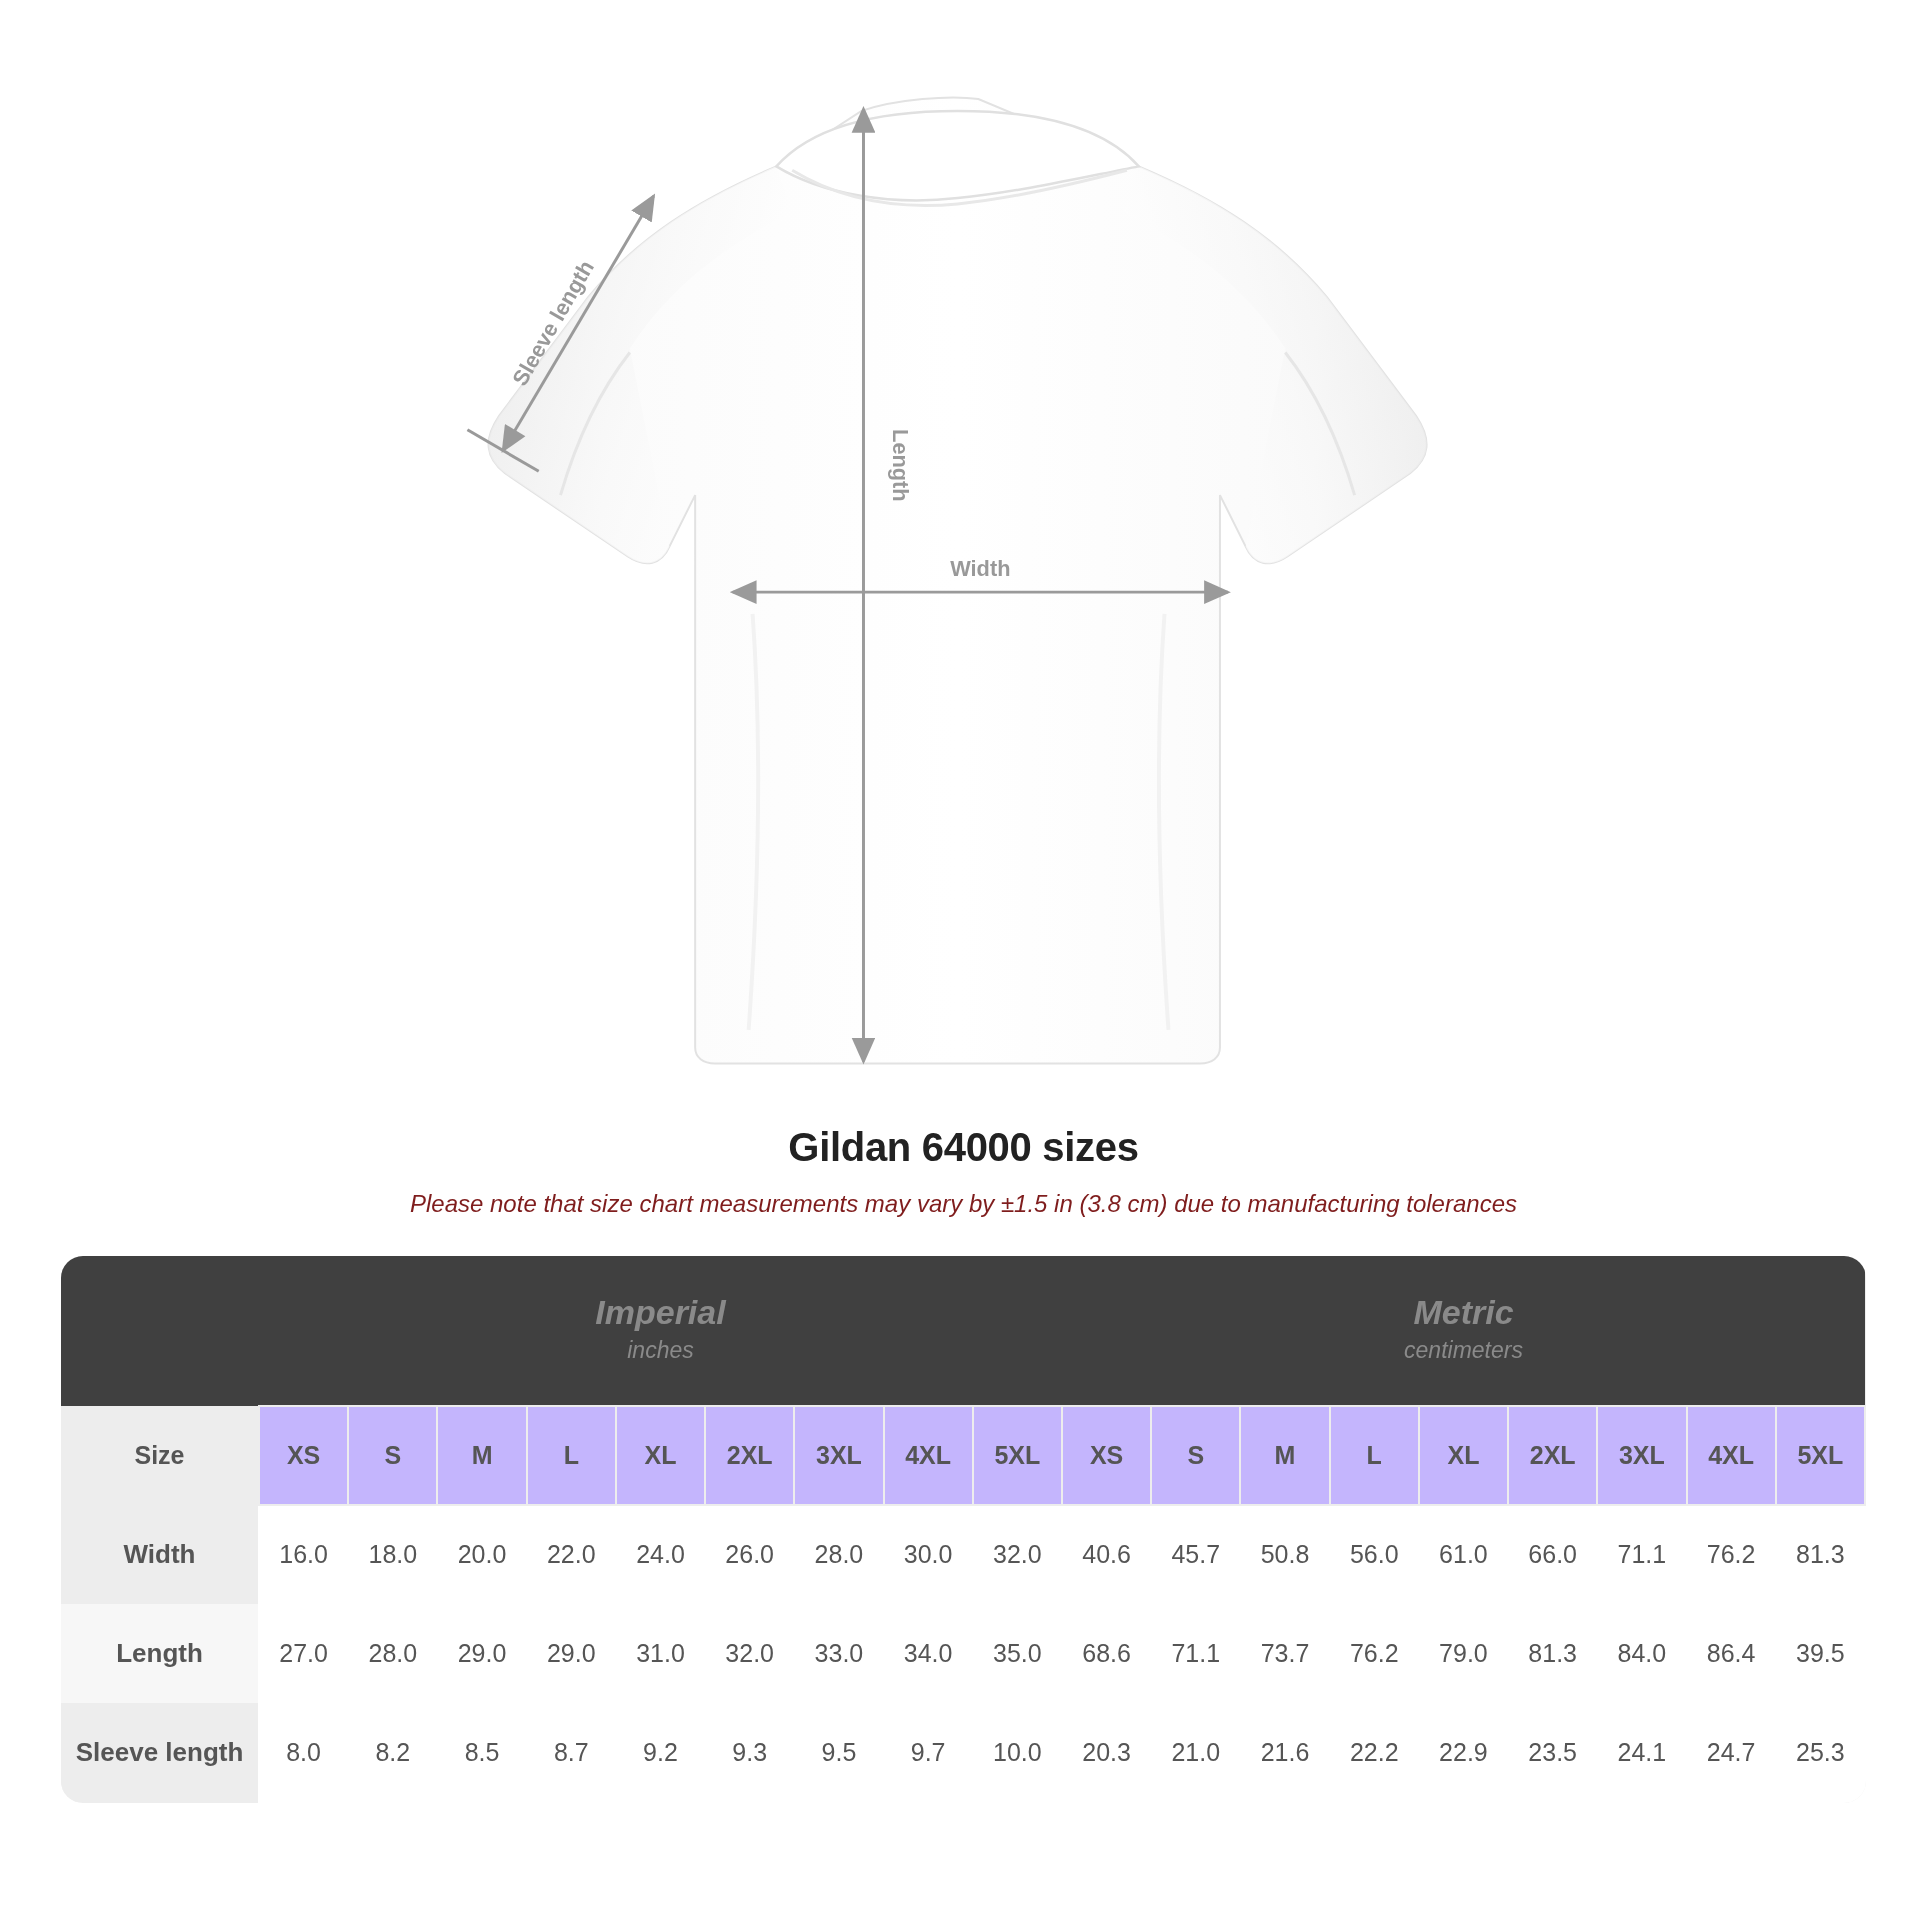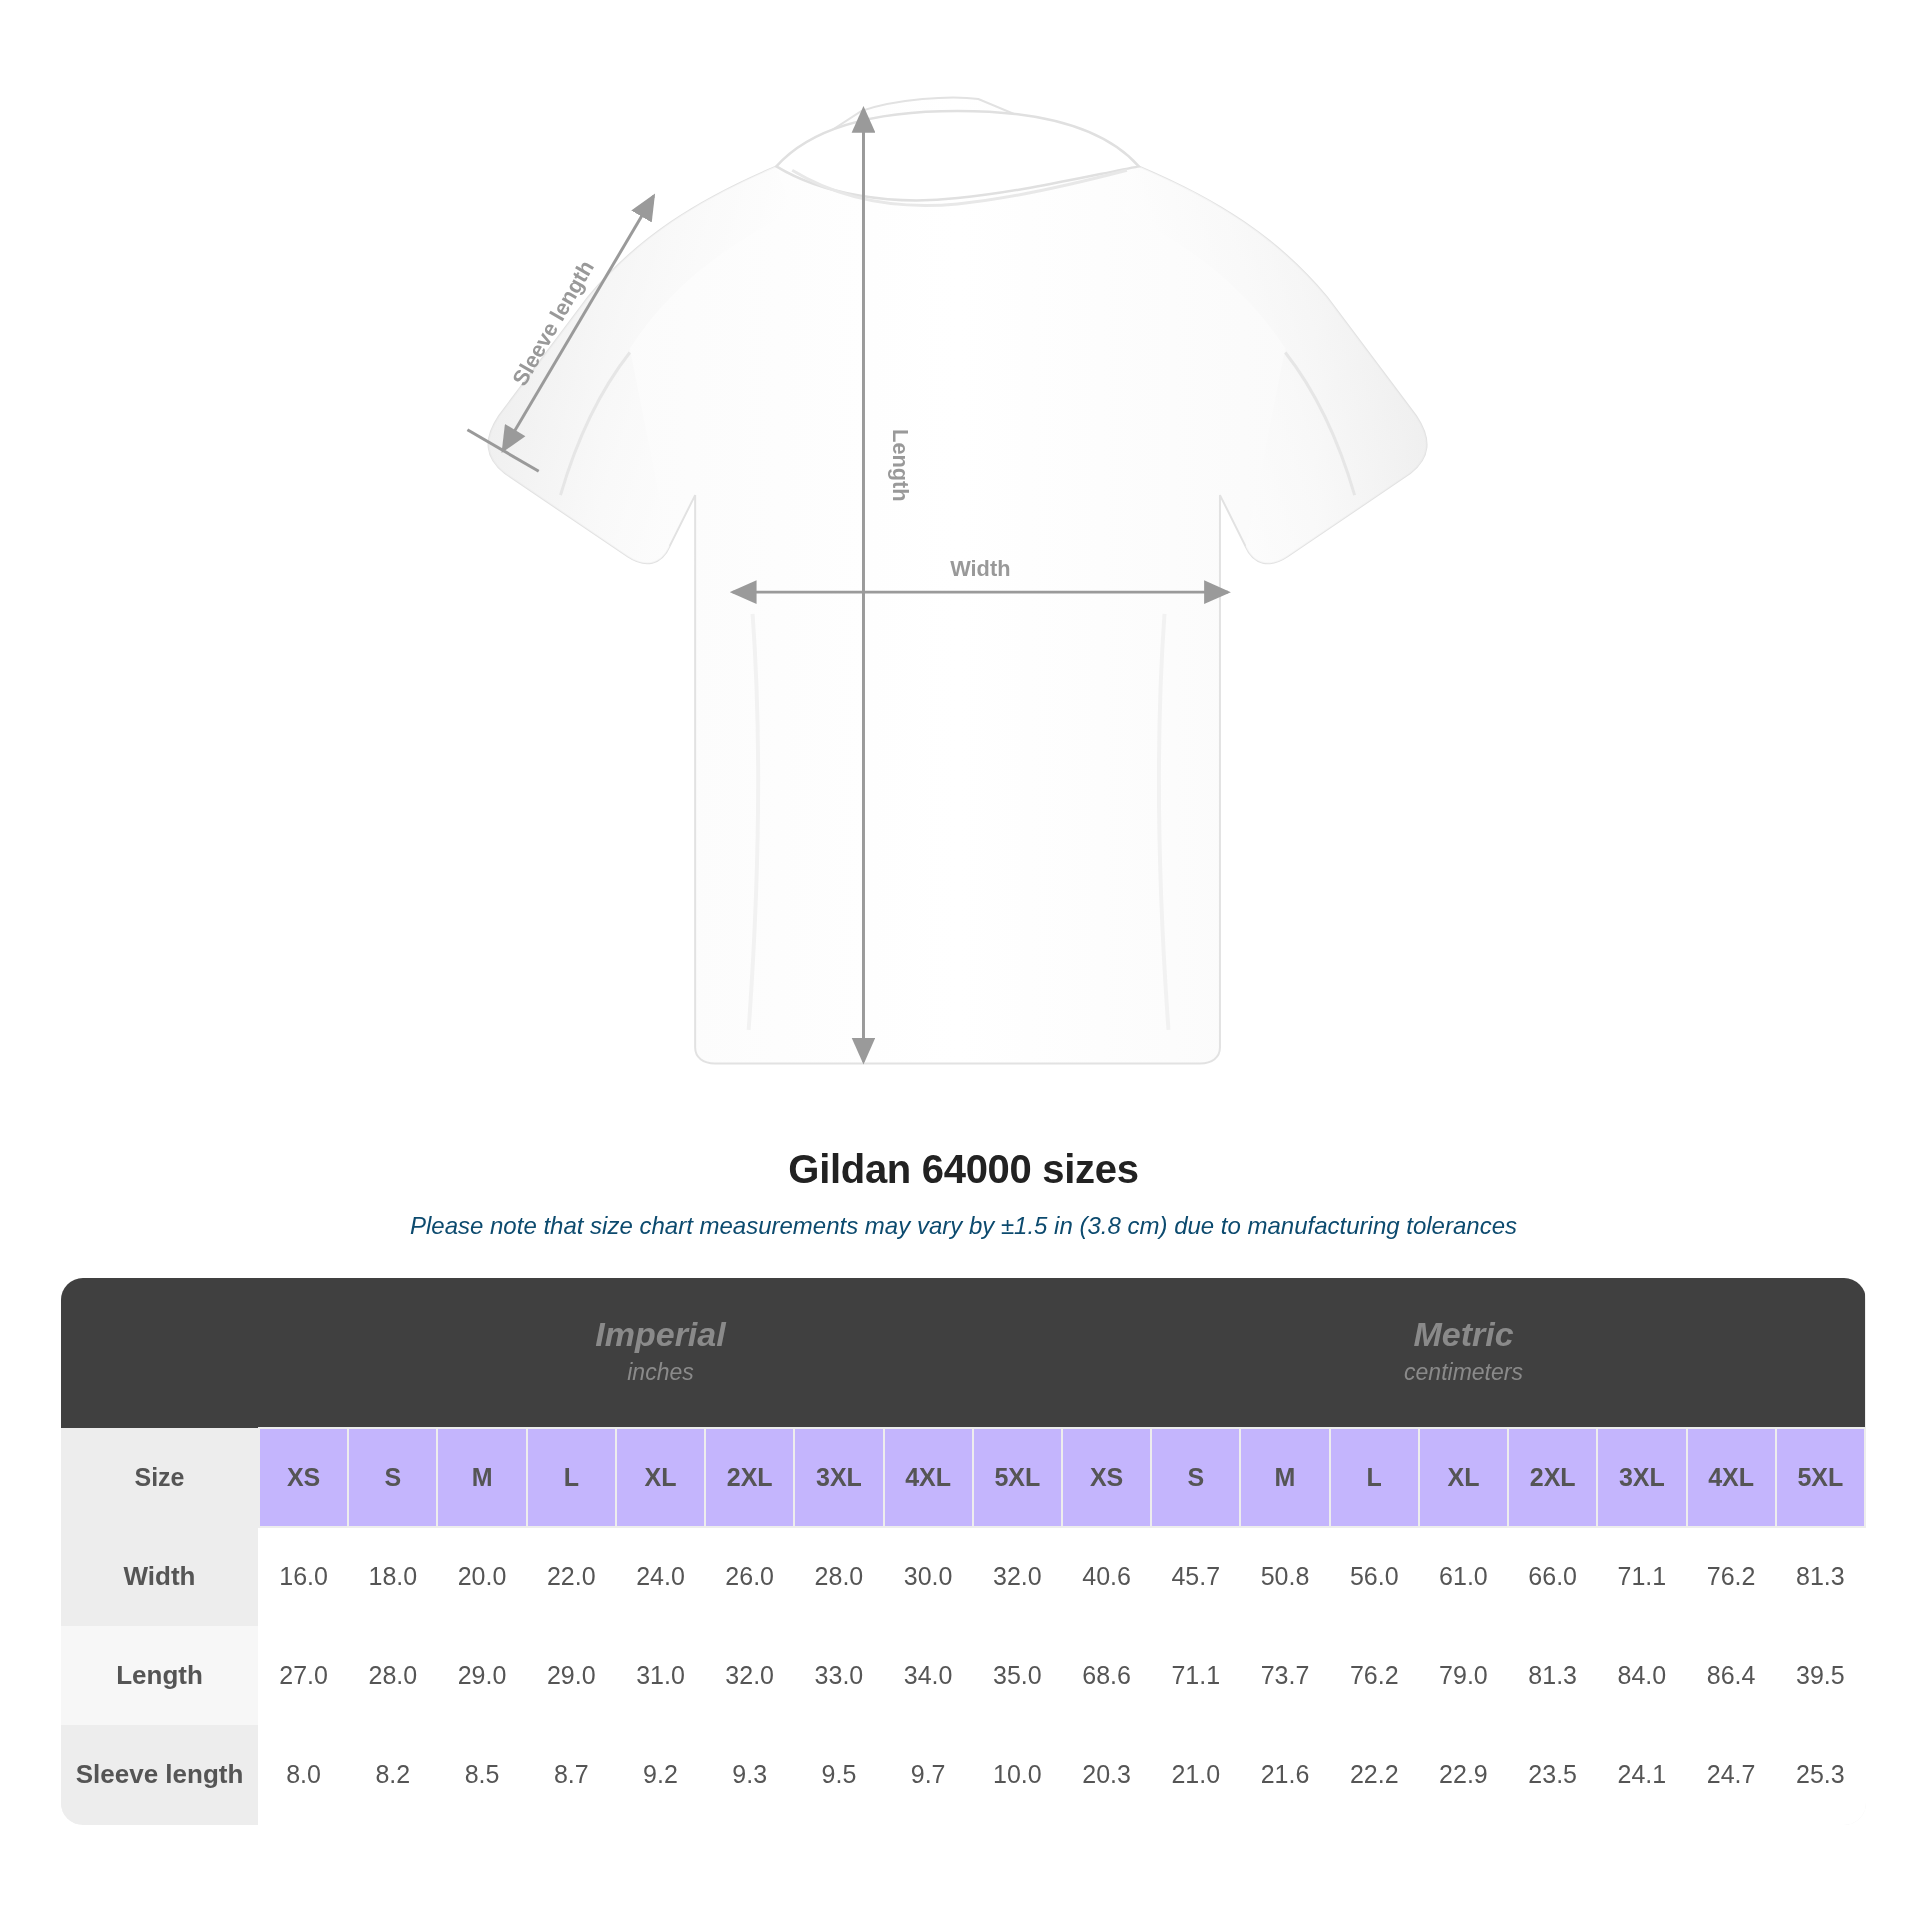--- a/index.html
+++ b/index.html
@@ -35,33 +35,33 @@
   .dim-label {
     fill: #999999;
     font-family: "Liberation Sans", sans-serif;
     font-size: 22px;
     font-weight: bold;
   }
 
   
   .title-block {
     text-align: center;
-    margin-top: 38px;
+    margin-top: 16px;
   }
   .chart-title {
     font-size: 40px;
     font-weight: bold;
     color: #222222;
     letter-spacing: -0.3px;
   }
   .chart-note {
     margin-top: 20px;
     font-size: 24px;
     font-style: italic;
-    color: #0c4a6e;
+    color: #7f1d1d;
   }
 
   
   .table-wrap {
     margin: 38px 61px 0 61px;
     border-radius: 22px;
     overflow: hidden;
     background: #ededed;
   }
   table.sizes {

